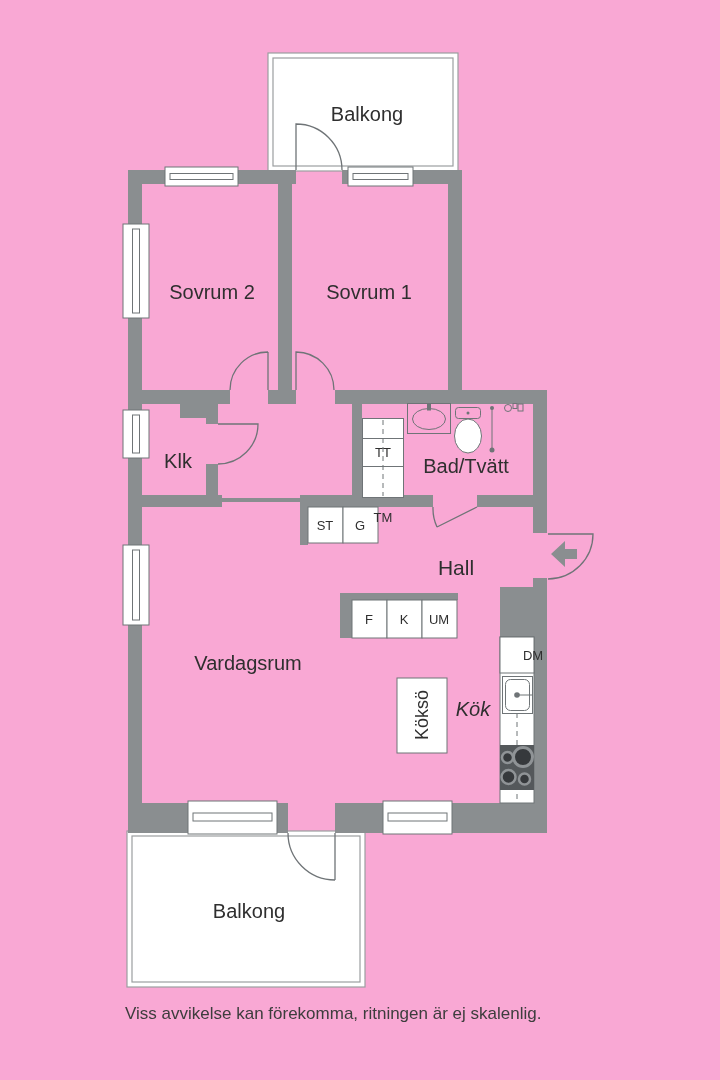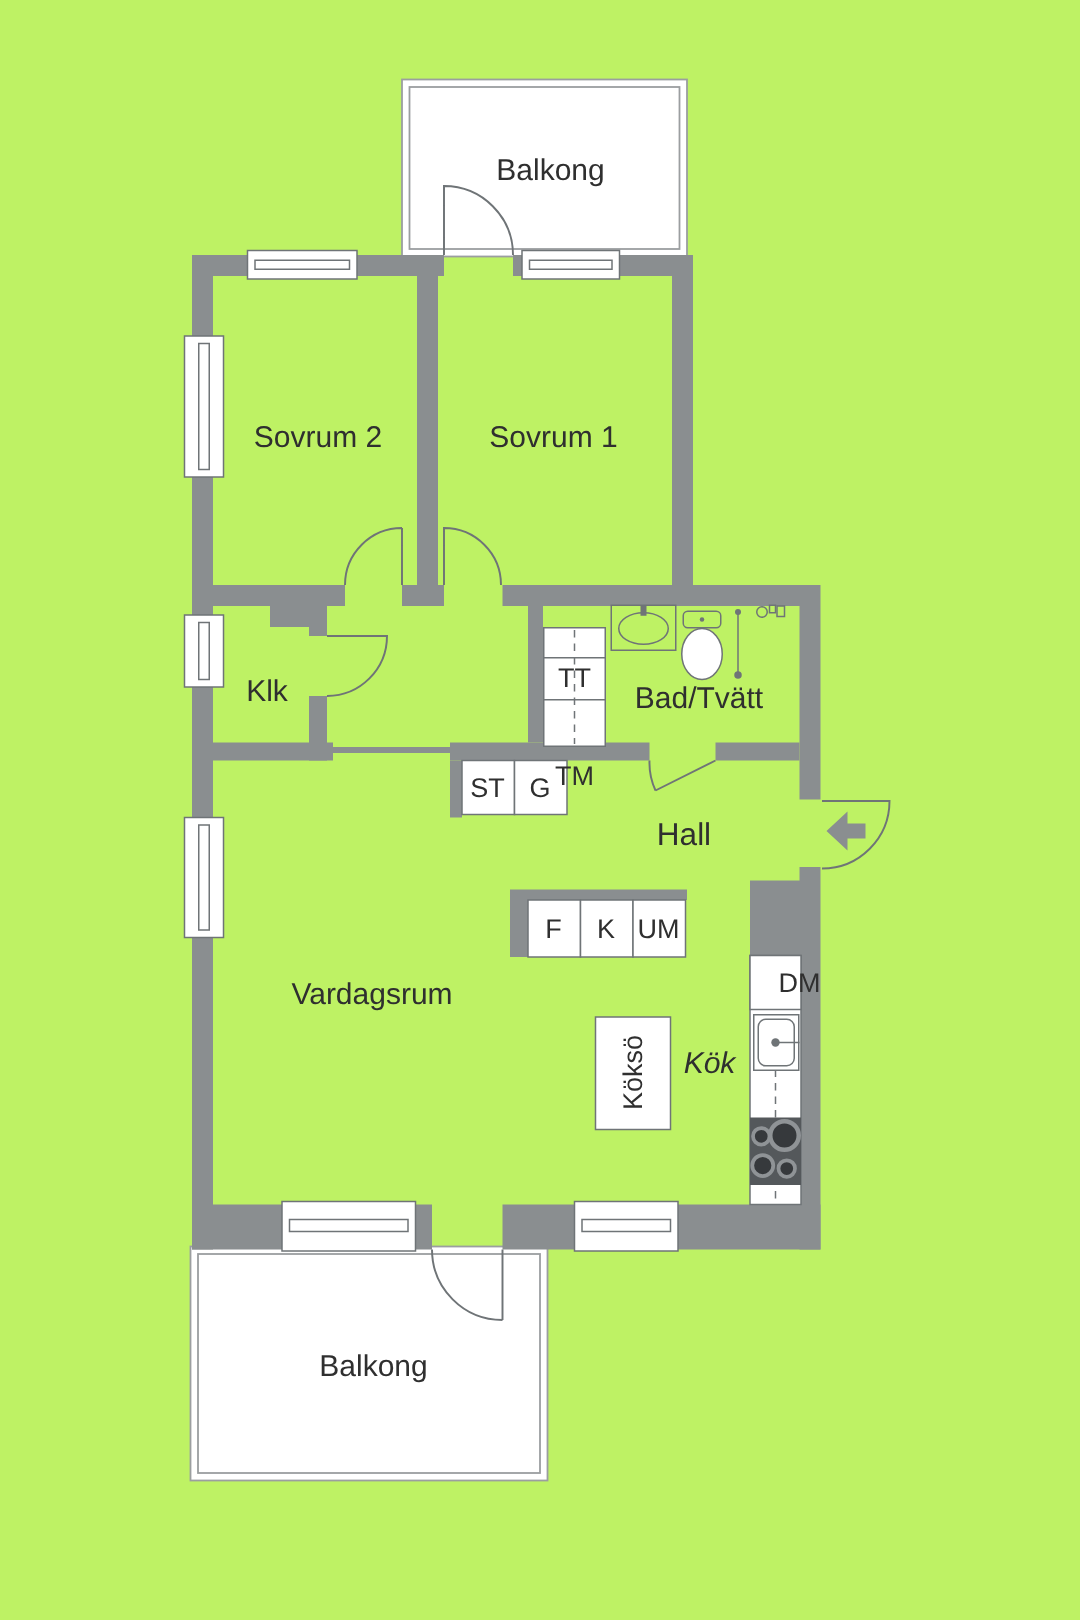--- a/index.html
+++ b/index.html
@@ -2,38 +2,38 @@
 <html style="--wall: #8a8e90; --line: #6f7477; --text: #2f2f2f;"><head>
 <meta charset="utf-8">
 <style>
   :root{
     --wall:#8a8e90;
     --line:#6f7477;
     --text:#2f2f2f;
   }
   html,body{margin:0;padding:0;background:#ffffff;}
   .page{
-    position:relative;width:720px;height:1080px;background:#bef264;
+    position:relative;width:720px;height:1080px;background:#f9a8d4;
     font-family:"Liberation Sans",sans-serif;overflow:hidden;margin:0 auto;
   }
   svg.drawing{position:absolute;left:0;top:0;}
   .wall{fill:var(--wall);stroke:none;}
   .stroke{stroke:var(--line);fill:none;stroke-width:1.3px;}
   .thin{stroke:var(--line);fill:none;stroke-width:1px;}
   .box{fill:#ffffff;stroke:var(--line);stroke-width:1px;}
   .balc{fill:#ffffff;stroke:#9b9ea0;stroke-width:1.2px;}
   .dash{stroke:var(--line);stroke-width:1px;stroke-dasharray:5 4;fill:none;}
   .fillline{fill:var(--line);stroke:none;}
   .lbl{
     position:absolute;color:var(--text);white-space:nowrap;
     transform:translate(-50%,-50%);font-size:20px;line-height:1;
   }
-  .s17{font-size:18px;}
+  .s17{font-size:13px;}
   .s18{font-size:18px;}
-  .s21{font-size:21px;}
+  .s21{font-size:21px;margin-top:10px;}
   .rot{transform:translate(-50%,-50%) rotate(-90deg);}
   .footer{
     position:absolute;left:125px;top:1004px;font-size:17px;color:#3d3d3d;
     font-family:"Liberation Sans",sans-serif;
   }
 </style>
 </head>
 <body>
 
 <div class="page">
@@ -203,13 +203,14 @@
 
   <div class="lbl s17" style="left:383px;top:452px;">TT</div>
   <div class="lbl s17" style="left:383px;top:482px;margin-top:35px;">TM</div>
   <div class="lbl s17" style="left:325px;top:525px;">ST</div>
   <div class="lbl s17" style="left:360px;top:525px;">G</div>
   <div class="lbl s17" style="left:369px;top:619px;">F</div>
   <div class="lbl s17" style="left:404px;top:619px;">K</div>
   <div class="lbl s17" style="left:439px;top:619px;">UM</div>
   <div class="lbl s17" style="left:533px;top:655px;">DM</div>
 
+  <div class="footer">Viss avvikelse kan förekomma, ritningen är ej skalenlig.</div>
 </div>
 
 </body></html>

